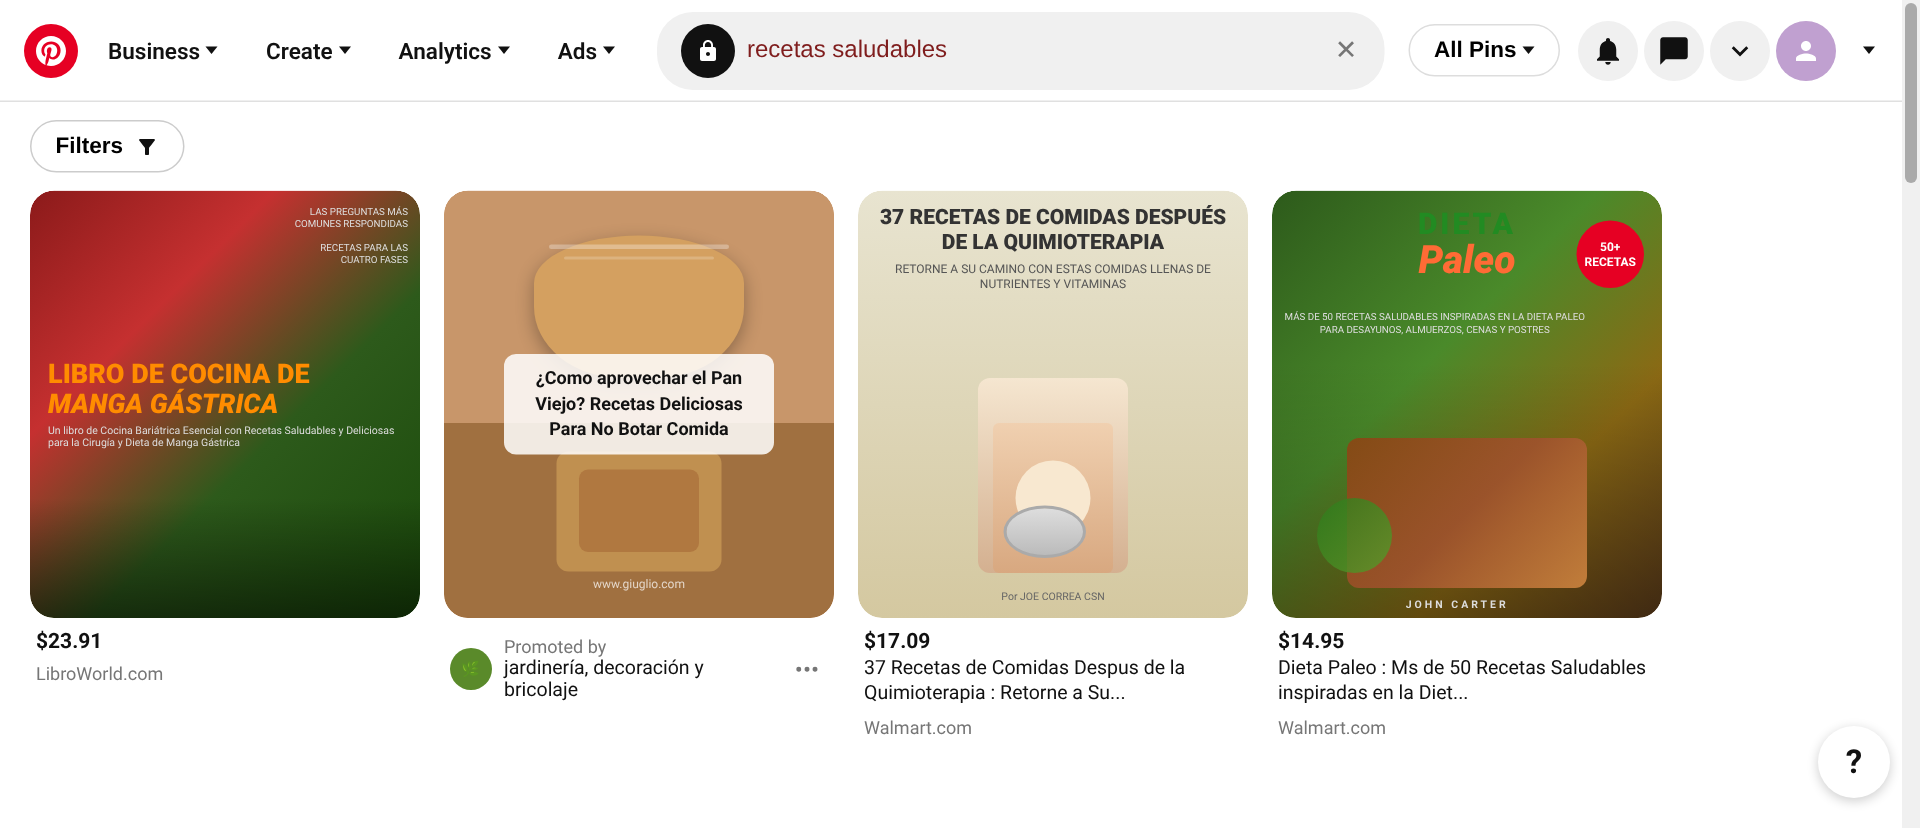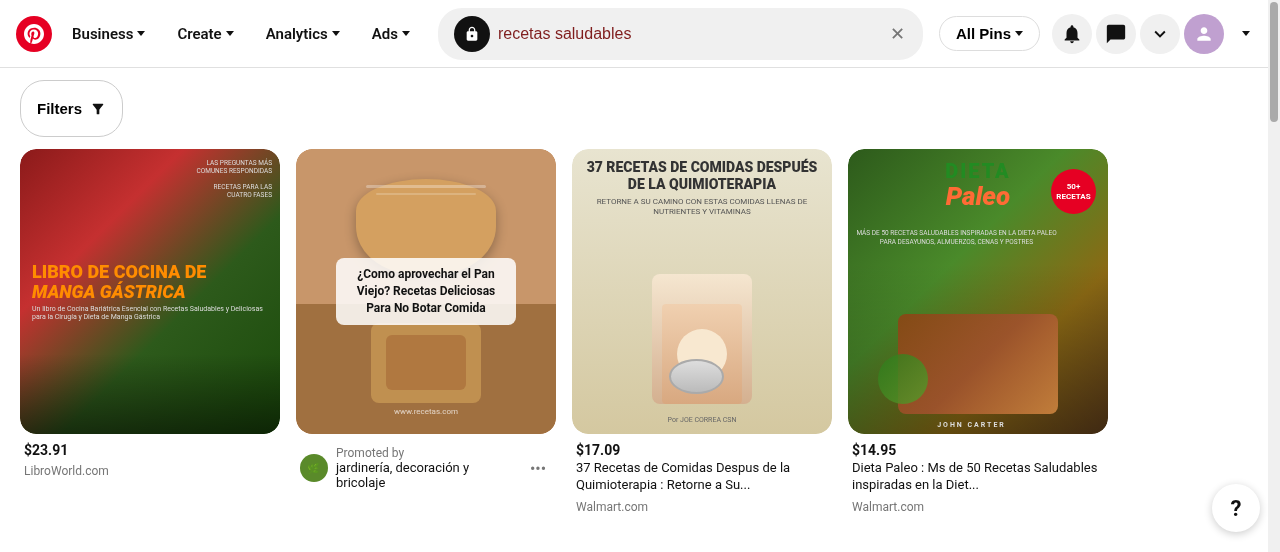--- a/index.html
+++ b/index.html
@@ -157,21 +157,21 @@
       display: flex;
       align-items: center;
       padding: 12px 20px;
     }
     .filters-btn {
       display: flex;
       align-items: center;
       gap: 8px;
       border: 1.5px solid #ccc;
       border-radius: 24px;
-      padding: 19px 16px;
+      padding: 8px 16px;
       cursor: pointer;
       font-size: 15px;
       font-weight: 600;
       background: #fff;
     }
 
     
     .pins-grid {
       display: flex;
       gap: 16px;
@@ -394,21 +394,21 @@
 
           <div style="width:140px;height:95px;background:#d4a060;border-radius:60% 60% 50% 50% / 40% 40% 60% 60%;box-shadow:0 4px 12px rgba(0,0,0,0.3);position:relative;">
             <div style="position:absolute;top:6px;left:10px;right:10px;height:3px;background:rgba(255,255,255,0.3);border-radius:2px;"></div>
             <div style="position:absolute;top:14px;left:20px;right:20px;height:2px;background:rgba(255,255,255,0.2);border-radius:2px;"></div>
           </div>
         </div>
         <div style="height:130px;background:#a07040;display:flex;flex-direction:column;align-items:center;justify-content:center;padding:12px;">
           <div style="width:110px;height:80px;background:#c09050;border-radius:8px;display:flex;align-items:center;justify-content:center;">
             <div style="width:80px;height:55px;background:#b07840;border-radius:6px;"></div>
           </div>
-          <div style="font-size:8px;color:rgba(255,255,255,0.7);margin-top:4px;">www.recetas.com</div>
+          <div style="font-size:8px;color:rgba(255,255,255,0.7);margin-top:4px;">www.giuglio.com</div>
         </div>
 
         <div style="position:absolute;top:0;left:0;right:0;bottom:0;display:flex;align-items:center;justify-content:center;pointer-events:none;z-index:2;">
           <div style="background:rgba(255,255,255,0.85);padding:8px 12px;border-radius:8px;text-align:center;max-width:180px;">
             <div style="font-size:12px;font-weight:700;color:#111;line-height:1.4;">¿Como aprovechar el Pan Viejo? Recetas Deliciosas Para No Botar Comida</div>
           </div>
         </div>
       </div>
     </div>
     <div class="pin-bottom-card">

